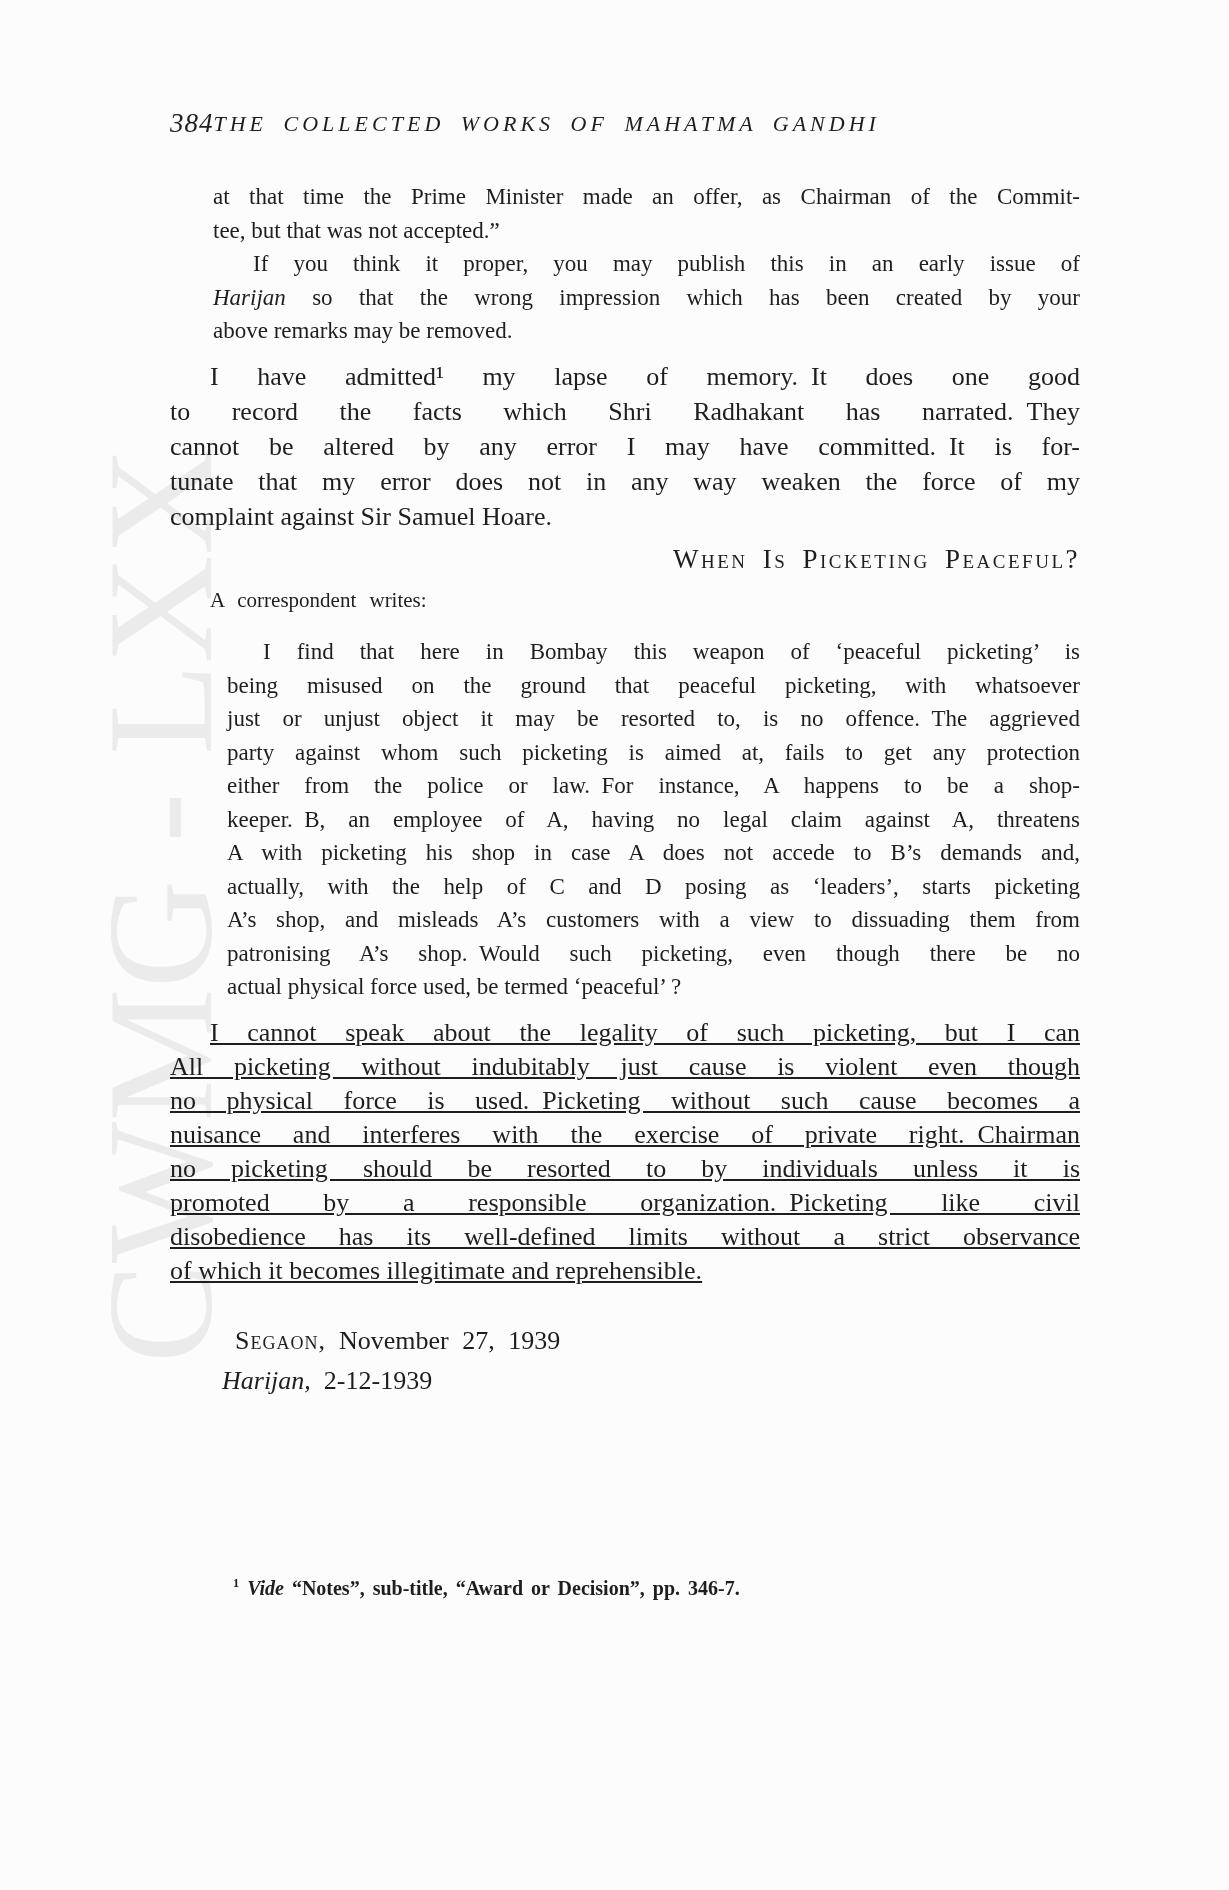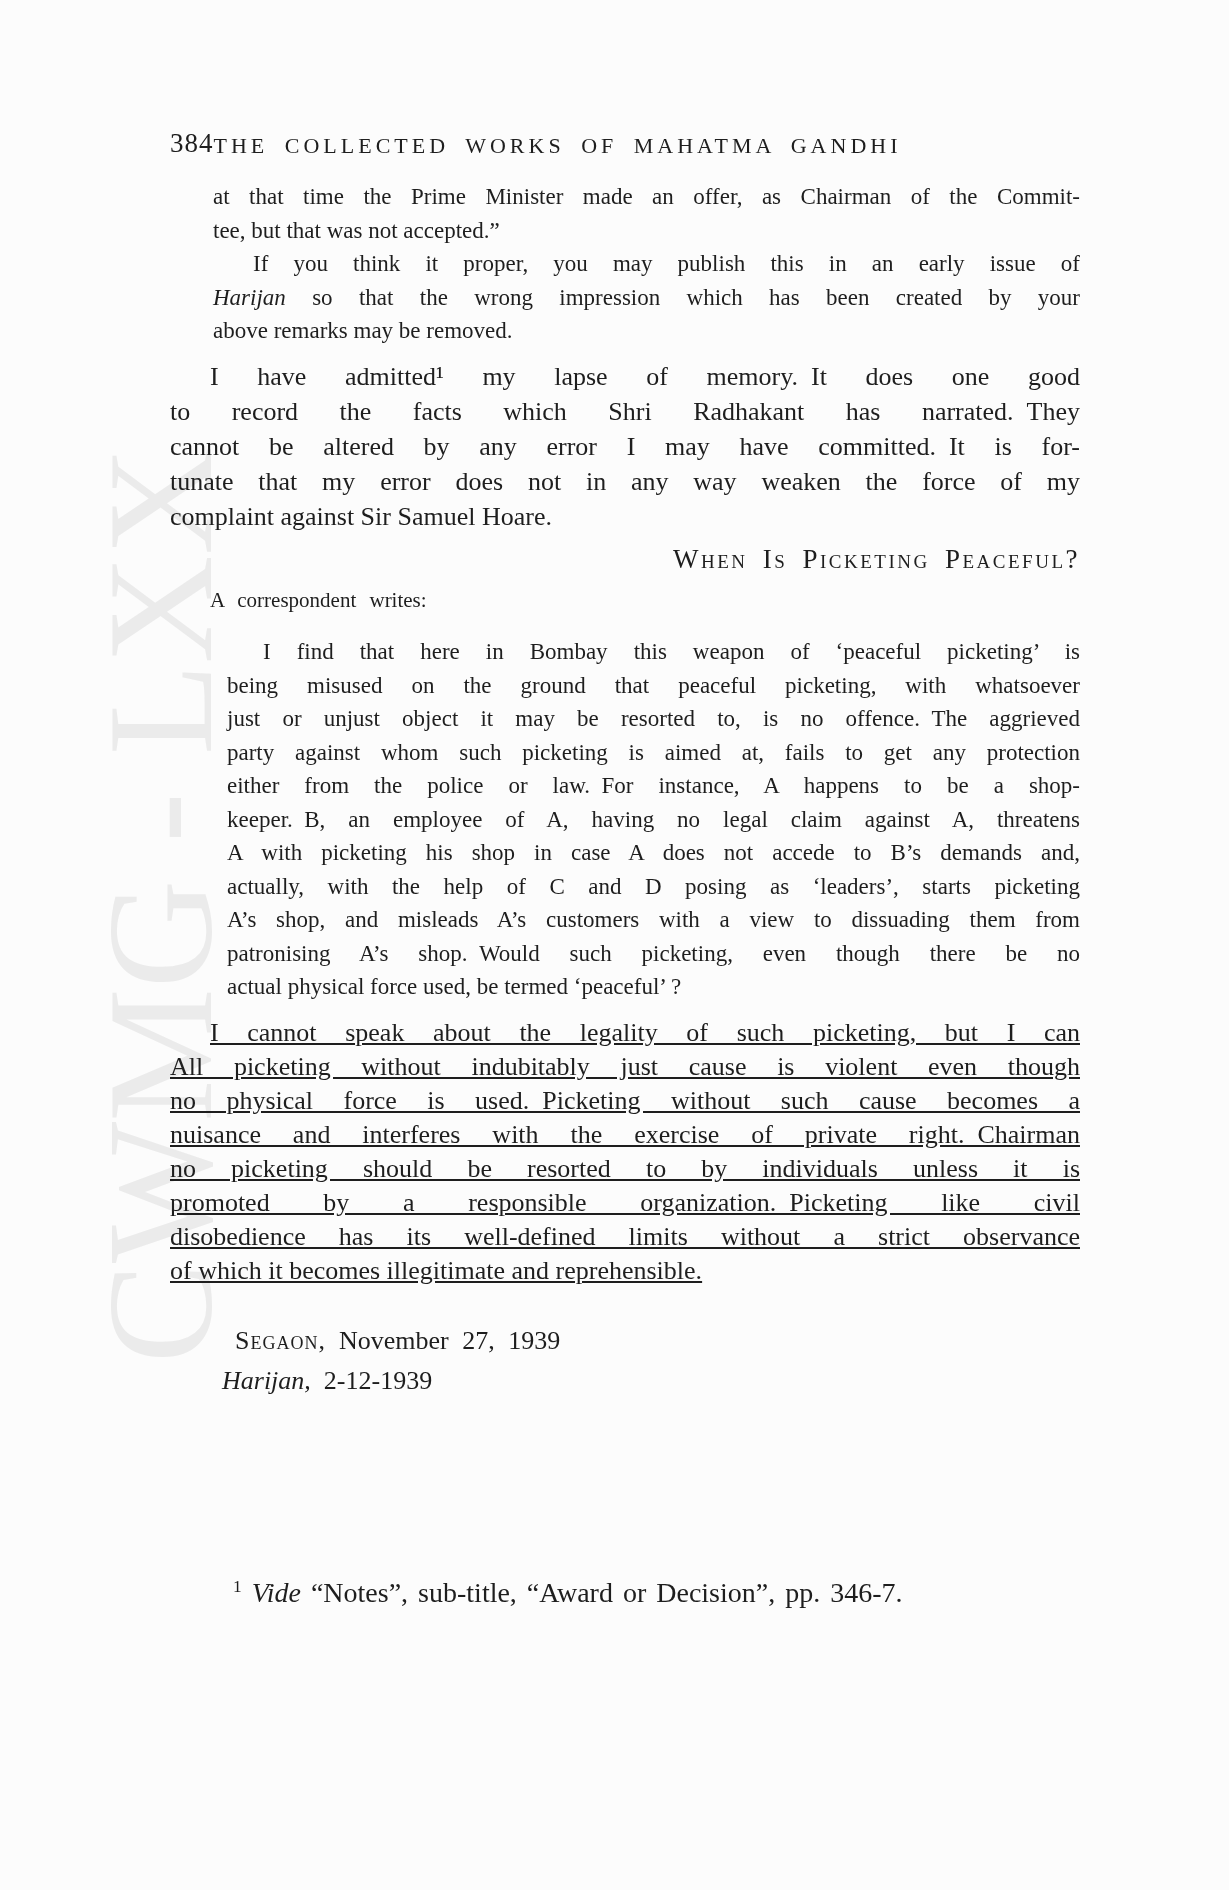--- a/index.html
+++ b/index.html
@@ -31,33 +31,33 @@
   .qblock2 { left:227px; width:853px; }
   .q { font-size:23px; line-height:33.5px; }
   .p { font-size:26px; line-height:35px; }
   .line { text-align:justify; text-align-last:justify; }
   .line.last { text-align-last:left; }
   .ind36 { text-indent:36px; }
   .ind40 { text-indent:40px; }
   .it { font-style:italic; }
   .sc { font-variant:small-caps; letter-spacing:1px; }
   .sup { font-size:0.62em; vertical-align:super; line-height:0; }
-  .header { position:absolute; left:170px; top:128px; width:910px; display:flex; align-items:flex-end; }
+  .header { position:absolute; left:170px; top:108px; width:910px; display:flex; align-items:center;font-style:italic; }
   .pageno { font-size:27px; letter-spacing:1px; }
   .runhead { font-size:22px; letter-spacing:4px; word-spacing:7px; white-space:nowrap; }
   .heading { position:absolute; left:170px; top:544px; width:910px;
              text-align:right; font-size:27px; font-variant:small-caps;
              letter-spacing:2.5px; word-spacing:6px; }
   .intro { position:absolute; left:170px; top:588px; width:910px; font-size:21px; word-spacing:8px; }
   .signoff { position:absolute; left:170px; top:1326px; width:910px; font-size:26px; padding-left:0; }
   .signoff-inner { padding-left:65px; word-spacing:7px; }
   .source { position:absolute; left:170px; top:1366px; width:910px; font-size:26px; }
   .source-inner { padding-left:52px; }
   .gap { margin-left:13px; }
-  .footnote { position:absolute; left:170px; top:1577px; width:960px; font-size:28px; }
+  .footnote { position:absolute; left:170px; top:1577px; width:960px; font-size:20px;font-weight:bold; }
   .footnote-inner { padding-left:63px; word-spacing:3px; }
 </style>
 </head>
 <body>
 
 <div class="page">
 
   <div class="watermark">CWMG - LXX</div>
 
   <div class="content">

